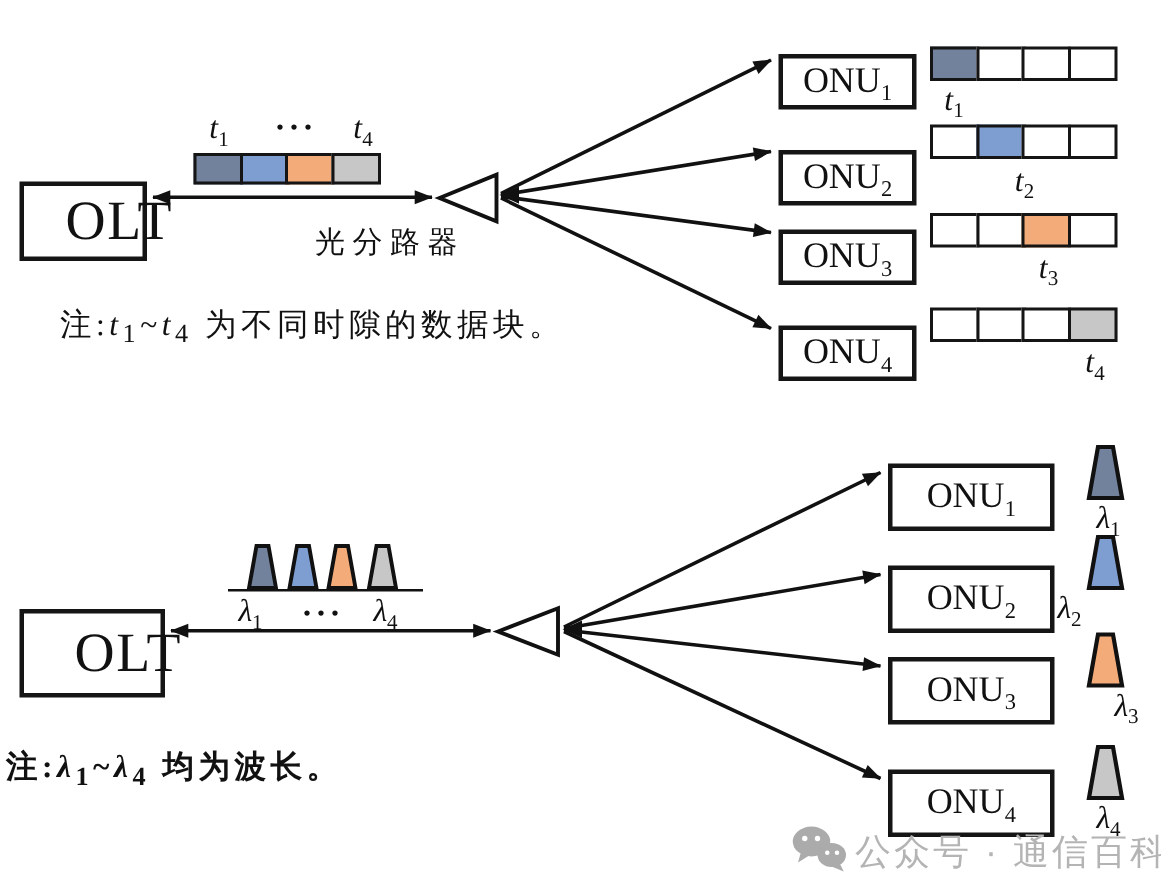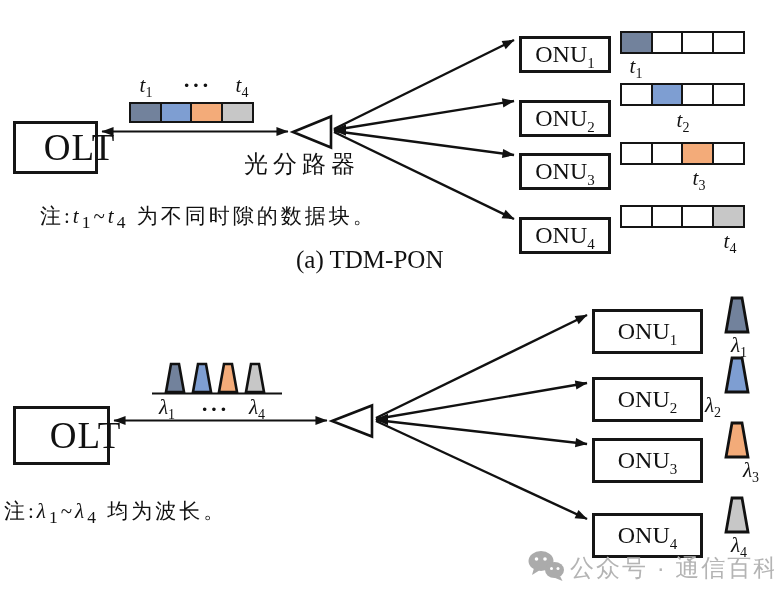--- a/index.html
+++ b/index.html
@@ -66,21 +66,21 @@
   <span class="symlbl it" style="left:227px;top:73px;width:30px;">
     <span>t</span><sub>4</sub></span>
 
   <div class="frame" style="left:129px;top:102px;">
     <div class="cell" style="background-color: rgb(114, 130, 156);"></div>
     <div class="cell" style="background-color: rgb(126, 158, 210);"></div>
     <div class="cell" style="background-color: rgb(243, 171, 121);"></div>
     <div class="cell" style="background-color: rgb(199, 199, 199);"></div>
   </div>
 
-  <div class="cjk" style="left:244px;top:148px;font-size:24px;letter-spacing:5px;">光分路器</div>
+  <div class="cjk" style="left:210px;top:148px;font-size:20px;letter-spacing:5px;">光分路器</div>
 
   <div class="box onu" style="left:519px;top:20px;width:92px;height:37px;">
     <span><span>ONU</span><sub>1</sub></span>
     </div>
   <div class="box onu" style="left:519px;top:84px;width:92px;height:37px;">
     <span><span>ONU</span><sub>2</sub></span>
     </div>
   <div class="box onu" style="left:519px;top:137px;width:92px;height:37px;">
     <span><span>ONU</span><sub>3</sub></span>
     </div>
@@ -120,21 +120,20 @@
     <div class="cell cell-tall"></div>
     <div class="cell cell-tall"></div>
     <div class="cell cell-tall" style="background-color: rgb(199, 199, 199);"></div>
   </div>
   <span class="symlbl it" style="left:715px;top:229px;width:30px;">
     <span>t</span><sub>4</sub></span>
 
   <div class="cjk" style="left:4px;top:202px;margin-left:36px;">
     <span>注:</span><span class="it">t</span><sub>1</sub><span>~</span><span class="it">t</span><sub>4</sub><span> 为不同时隙的数据块。</span>
   </div>
-  <div class="caption" style="left:296px;top:246px;">(a) TDM-PON</div>
 
   <div class="box olt" style="left:13px;top:390px;width:97px;height:59px;">
     <span>OLT</span>
   </div>
 
   <svg class="abs" style="left:164px;top:362px;" width="22" height="32" viewBox="0 0 22 32">
     <polygon points="7,2 15,2 20,30 2,30" stroke="#111" stroke-width="2.6" fill="#72829c"></polygon>
     </svg>
   <svg class="abs" style="left:191px;top:362px;" width="22" height="32" viewBox="0 0 22 32">
     <polygon points="7,2 15,2 20,30 2,30" stroke="#111" stroke-width="2.6" fill="#7e9ed2"></polygon>
@@ -183,21 +182,21 @@
     </svg>
   <span class="symlbl it" style="left:734px;top:458px;width:34px;">
     <span>λ</span><sub>3</sub></span>
 
   <svg class="abs" style="left:724px;top:496px;" width="26" height="38" viewBox="0 0 26 38">
     <polygon points="8,2 18,2 24,36 2,36" stroke="#111" stroke-width="2.8" fill="#c7c7c7"></polygon>
     </svg>
   <span class="symlbl it" style="left:722px;top:533px;width:34px;">
     <span>λ</span><sub>4</sub></span>
 
-  <div class="cjk" style="left:4px;top:497px;">
+  <div class="cjk" style="left:4px;top:497px;font-weight:bold;">
     <span>注:</span><span class="it">λ</span><sub>1</sub><span>~</span><span class="it">λ</span><sub>4</sub><span> 均为波长。</span>
   </div>
 
   <svg class="abs" style="left:527px;top:550px;" width="38" height="32" viewBox="0 0 38 32">
     <ellipse cx="14" cy="11" rx="12.5" ry="10" fill="#ababab"></ellipse>
     <polygon points="7,18 5,25 13,20" fill="#ababab"></polygon>
     <circle cx="9.5" cy="9" r="1.8" fill="#fff"></circle>
     <circle cx="18" cy="9" r="1.8" fill="#fff"></circle>
     <ellipse cx="27.5" cy="20" rx="9.5" ry="8" fill="#ababab"></ellipse>
     <polygon points="33,26 35.5,31 27,27.5" fill="#ababab"></polygon>

